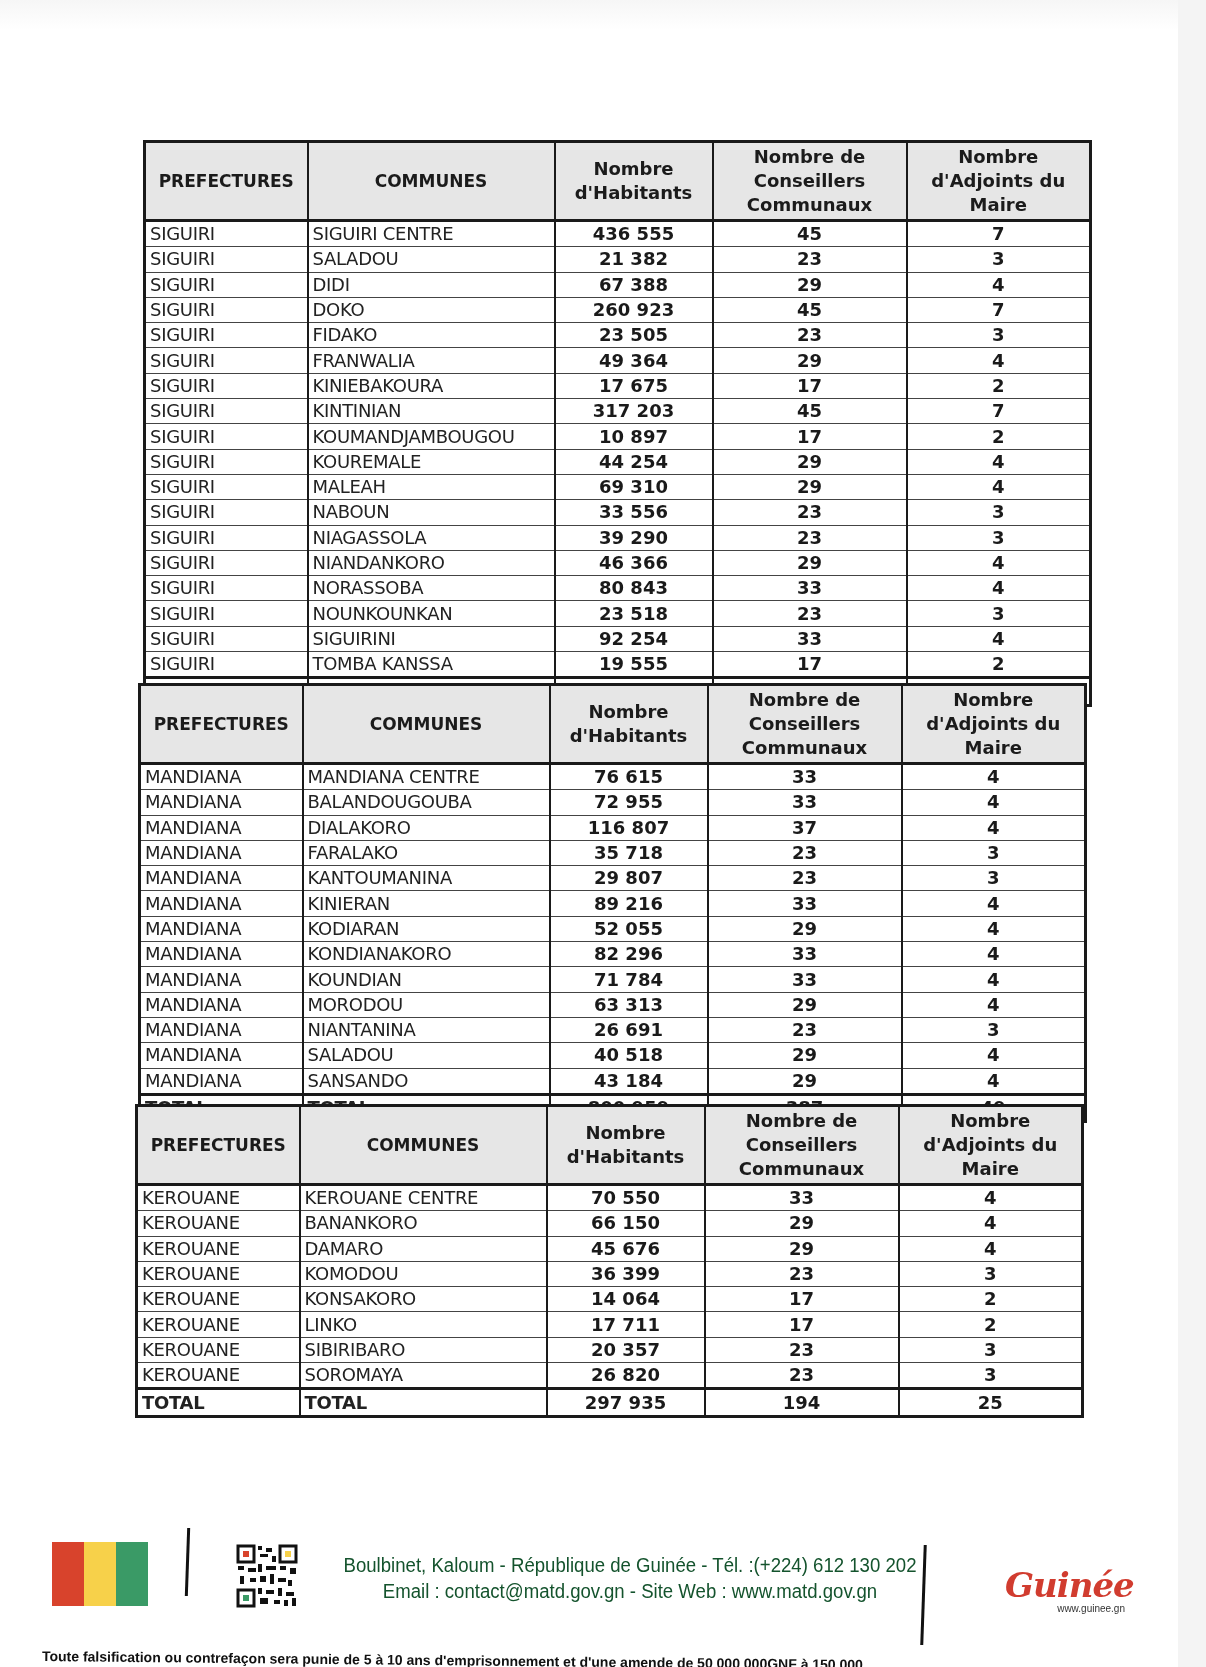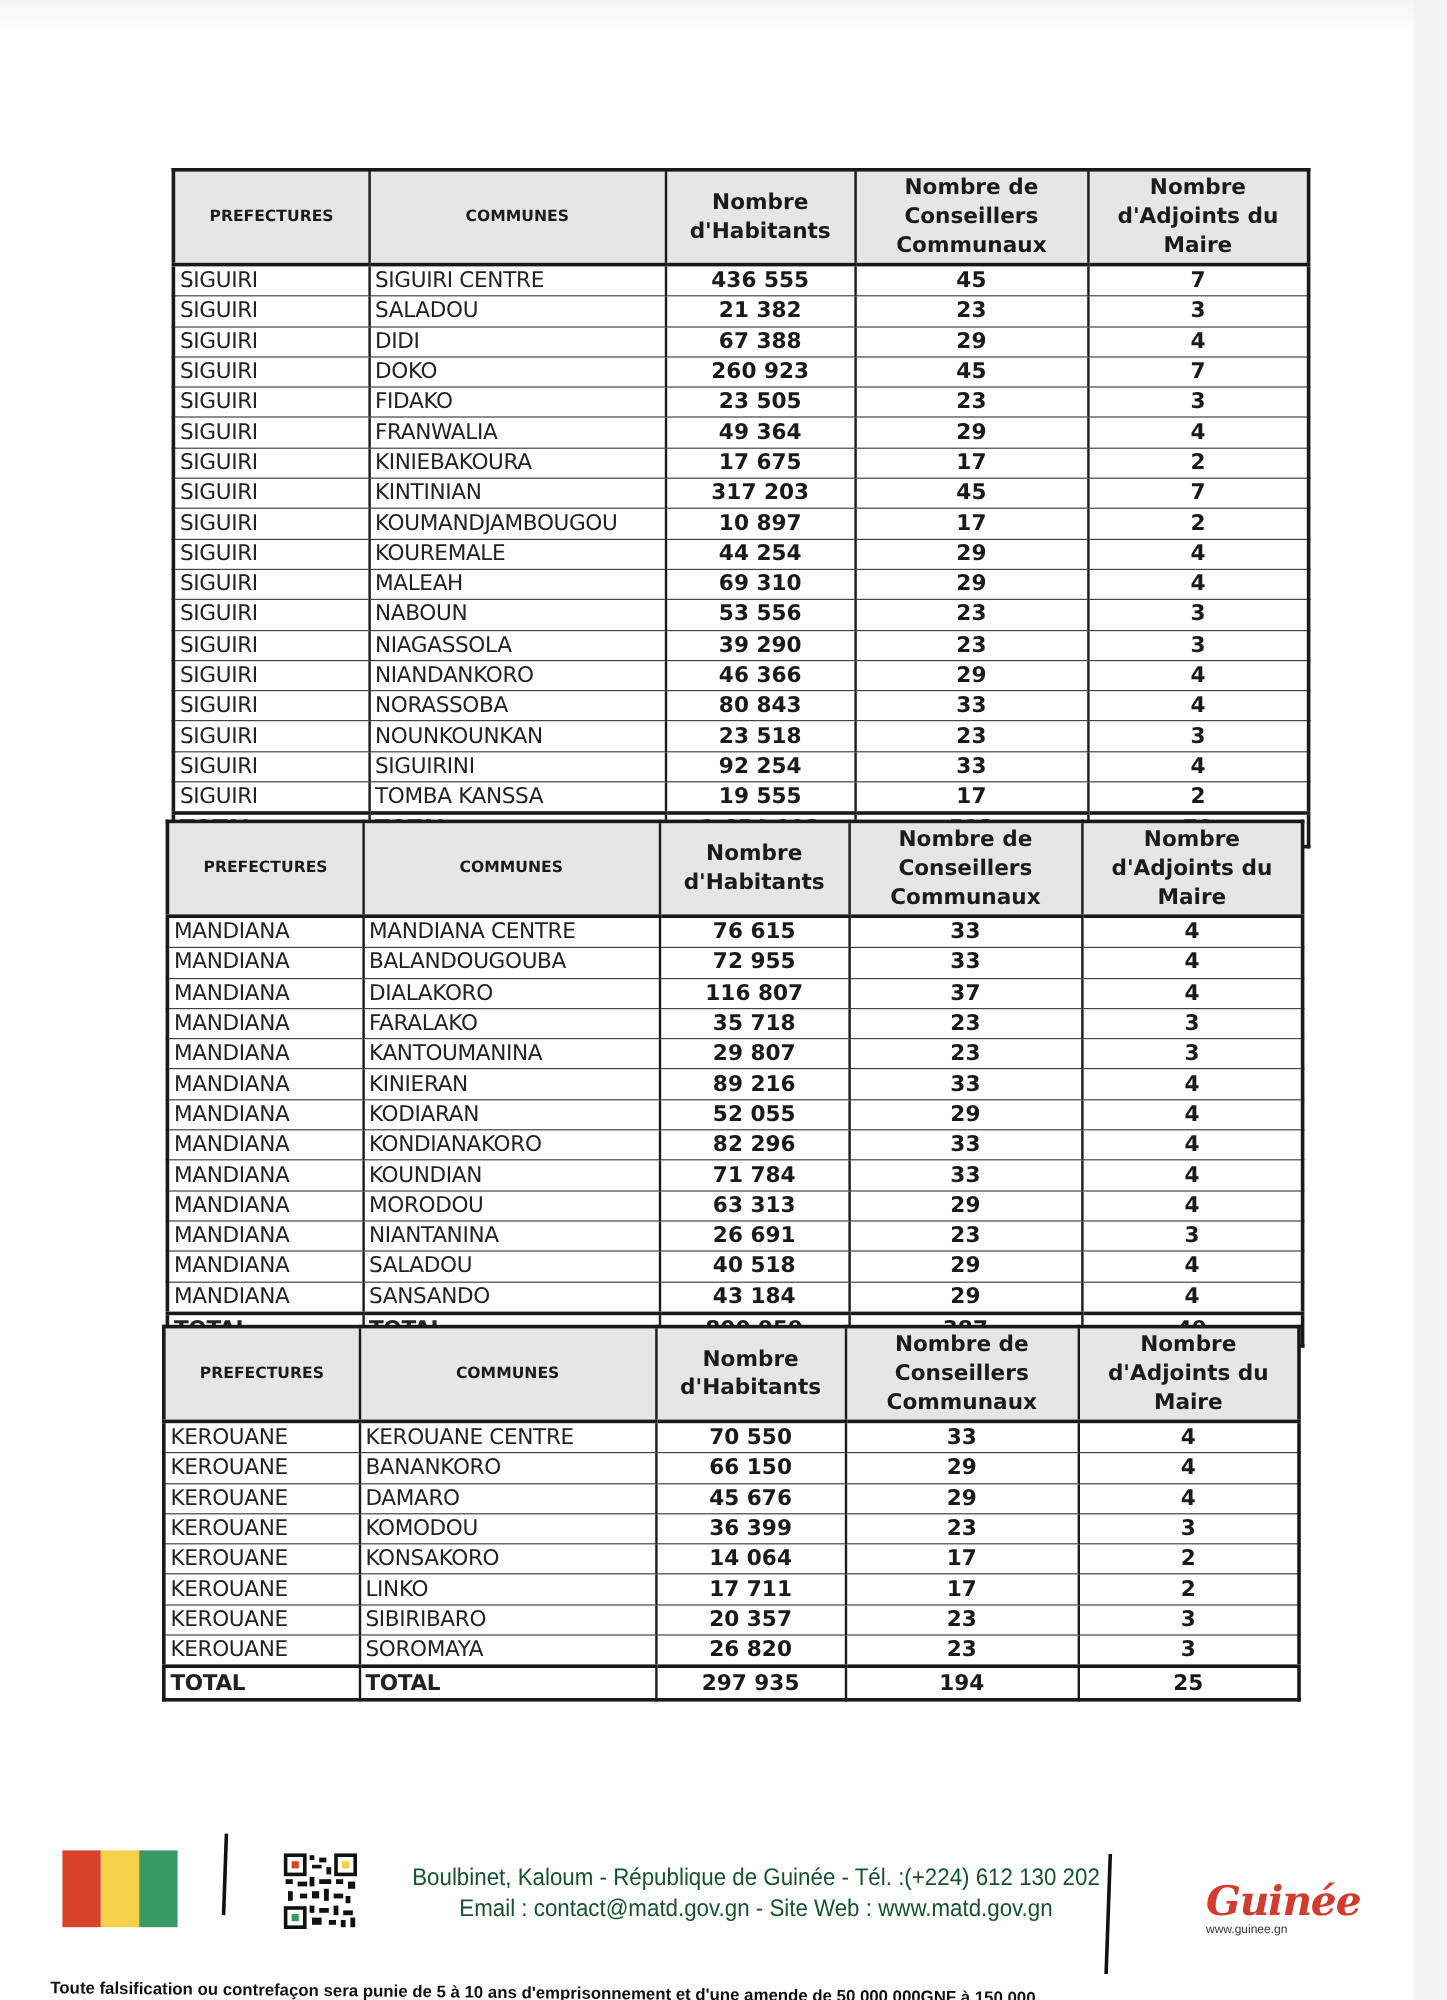--- a/index.html
+++ b/index.html
@@ -16,40 +16,40 @@
   }
   table.commune-table col.c1 { width: 163px; }
   table.commune-table col.c2 { width: 247px; }
   table.commune-table col.c3 { width: 158px; }
   table.commune-table col.c4 { width: 194px; }
   table.commune-table col.c5 { width: 184px; }
   table.commune-table th {
     background: #e6e6e6; font-weight: bold; font-size: 18px; line-height: 24px;
     border: 2px solid #1a1a1a; border-bottom: 3px solid #1a1a1a; padding: 2px 4px; text-align: center; color: #1b1b1b;
   }
-  table.commune-table th.h-left { font-size: 13px; }
+  table.commune-table th.h-left { font-size: 17px; }
   table.commune-table td {
     border-left: 2px solid #1a1a1a; border-right: 2px solid #1a1a1a; border-bottom: 1.5px solid #444;
     height: 24.3px; padding: 0 4px; font-size: 18px; line-height: 22px; white-space: nowrap; overflow: hidden;
   }
   td.pref, td.comm { font-weight: normal; color: #222; letter-spacing: -0.3px; }
   td.num { text-align: center; font-weight: bold; color: #1a1a1a; }
   tr.total-row td { border-top: 3px solid #1a1a1a; font-weight: bold; }
   tr.total-row td.pref, tr.total-row td.comm { font-weight: bold; }
 
   #t1 { left: 143px; top: 140px; }
   #t2 { left: 138px; top: 683px; }
   #t3 { left: 135px; top: 1104px; }
   .flag { position: absolute; left: 52px; top: 1542px; width: 96px; height: 64px; display: flex; }
   .flag span { flex: 1; }
   .divider { position: absolute; width: 3px; background: #111; transform: rotate(2deg); }
   .qr { position: absolute; left: 236px; top: 1544px; width: 62px; height: 64px; }
   .addr { position: absolute; left: 320px; top: 1552px; width: 620px; text-align: center; font-size: 20px; line-height: 26px; color: #14532d; }
   .addr div { transform: scaleX(0.93); }
-  .logo { position: absolute; left: 1005px; top: 1565px; width: 120px; text-align: left; }
+  .logo { position: absolute; left: 1005px; top: 1565px; width: 120px; text-align: right; }
   .logo-word { font-family: "DejaVu Serif", serif; font-style: italic; font-weight: bold; font-size: 34px; color: #d13c2f; letter-spacing: -1px; }
   .logo-url { font-size: 10px; color: #333; margin-top: -2px; }
   .disclaimer { position: absolute; left: 42px; top: 1648px; white-space: nowrap; font-weight: bold; font-size: 14px; color: #111; transform: rotate(0.6deg); transform-origin: left; }
 </style>
 </head>
 <body>
 
 <div class="page-topshade"></div>
 <div class="page-shade"></div>
 
@@ -144,21 +144,21 @@
       <tr>
         <td class="pref">SIGUIRI</td>
         <td class="comm">MALEAH</td>
         <td class="num">69 310</td>
         <td class="num">29</td>
         <td class="num">4</td>
       </tr>
       <tr>
         <td class="pref">SIGUIRI</td>
         <td class="comm">NABOUN</td>
-        <td class="num">53 556</td>
+        <td class="num">33 556</td>
         <td class="num">23</td>
         <td class="num">3</td>
       </tr>
       <tr>
         <td class="pref">SIGUIRI</td>
         <td class="comm">NIAGASSOLA</td>
         <td class="num">39 290</td>
         <td class="num">23</td>
         <td class="num">3</td>
       </tr>

